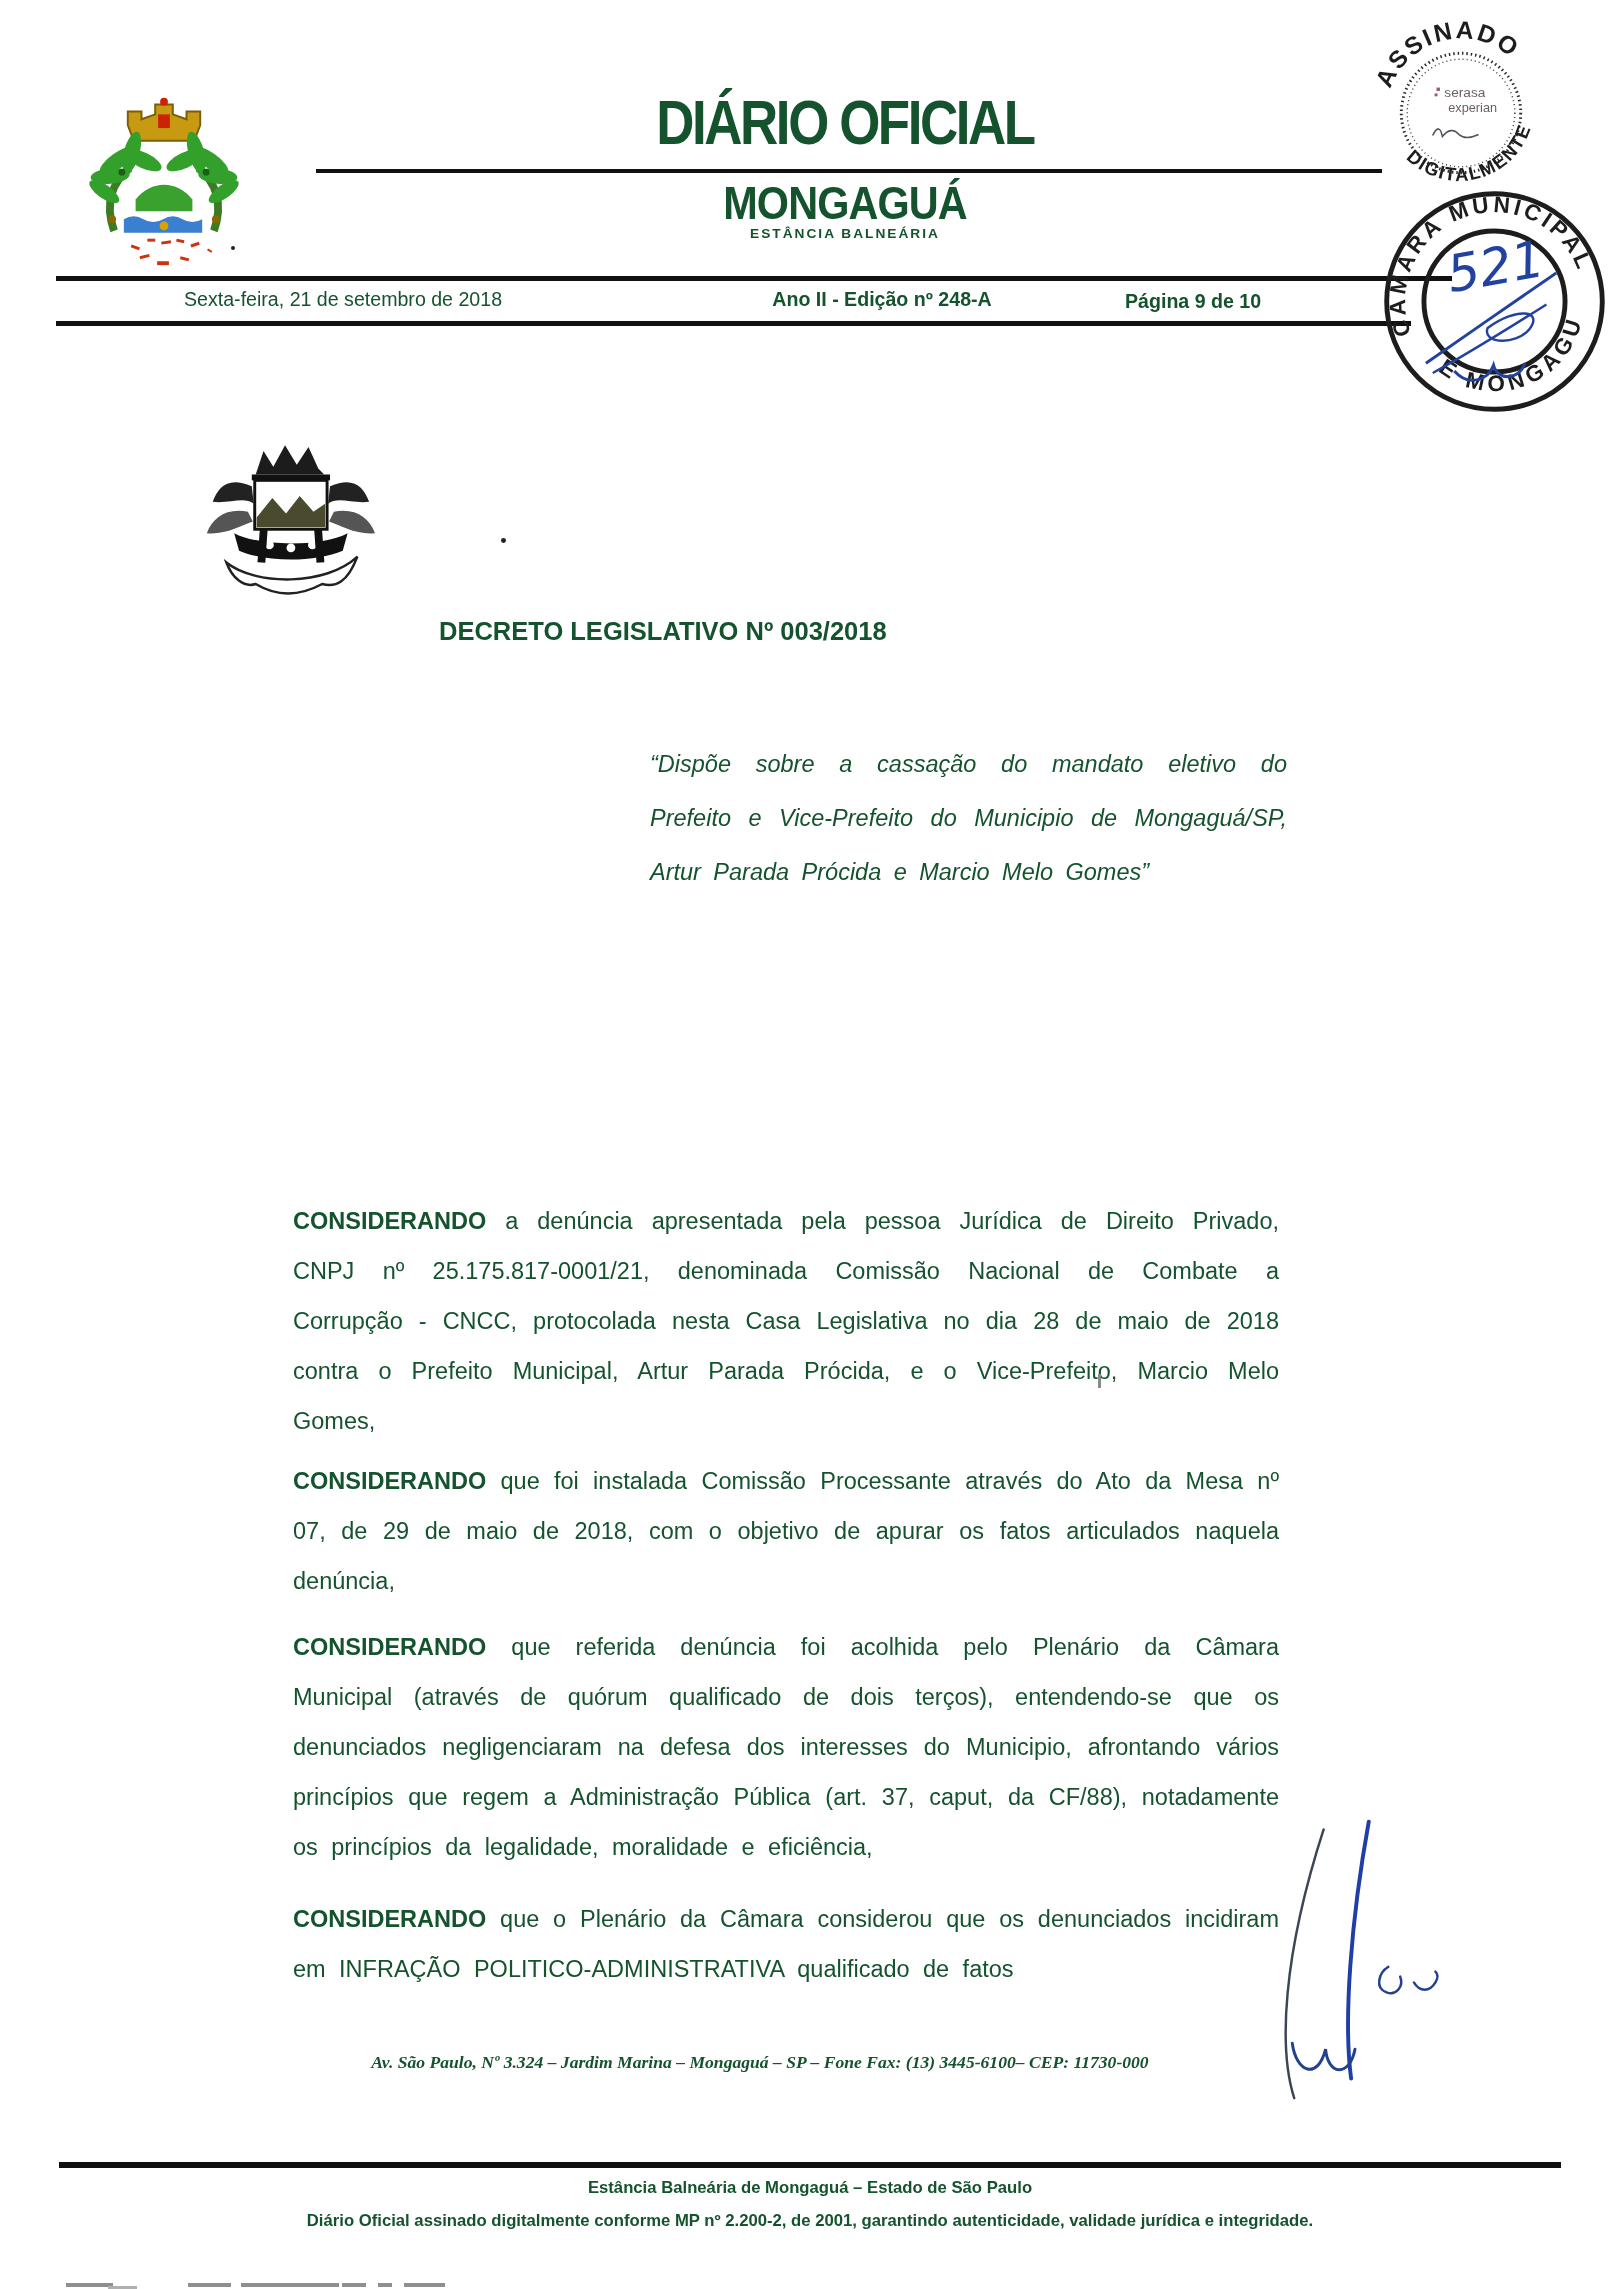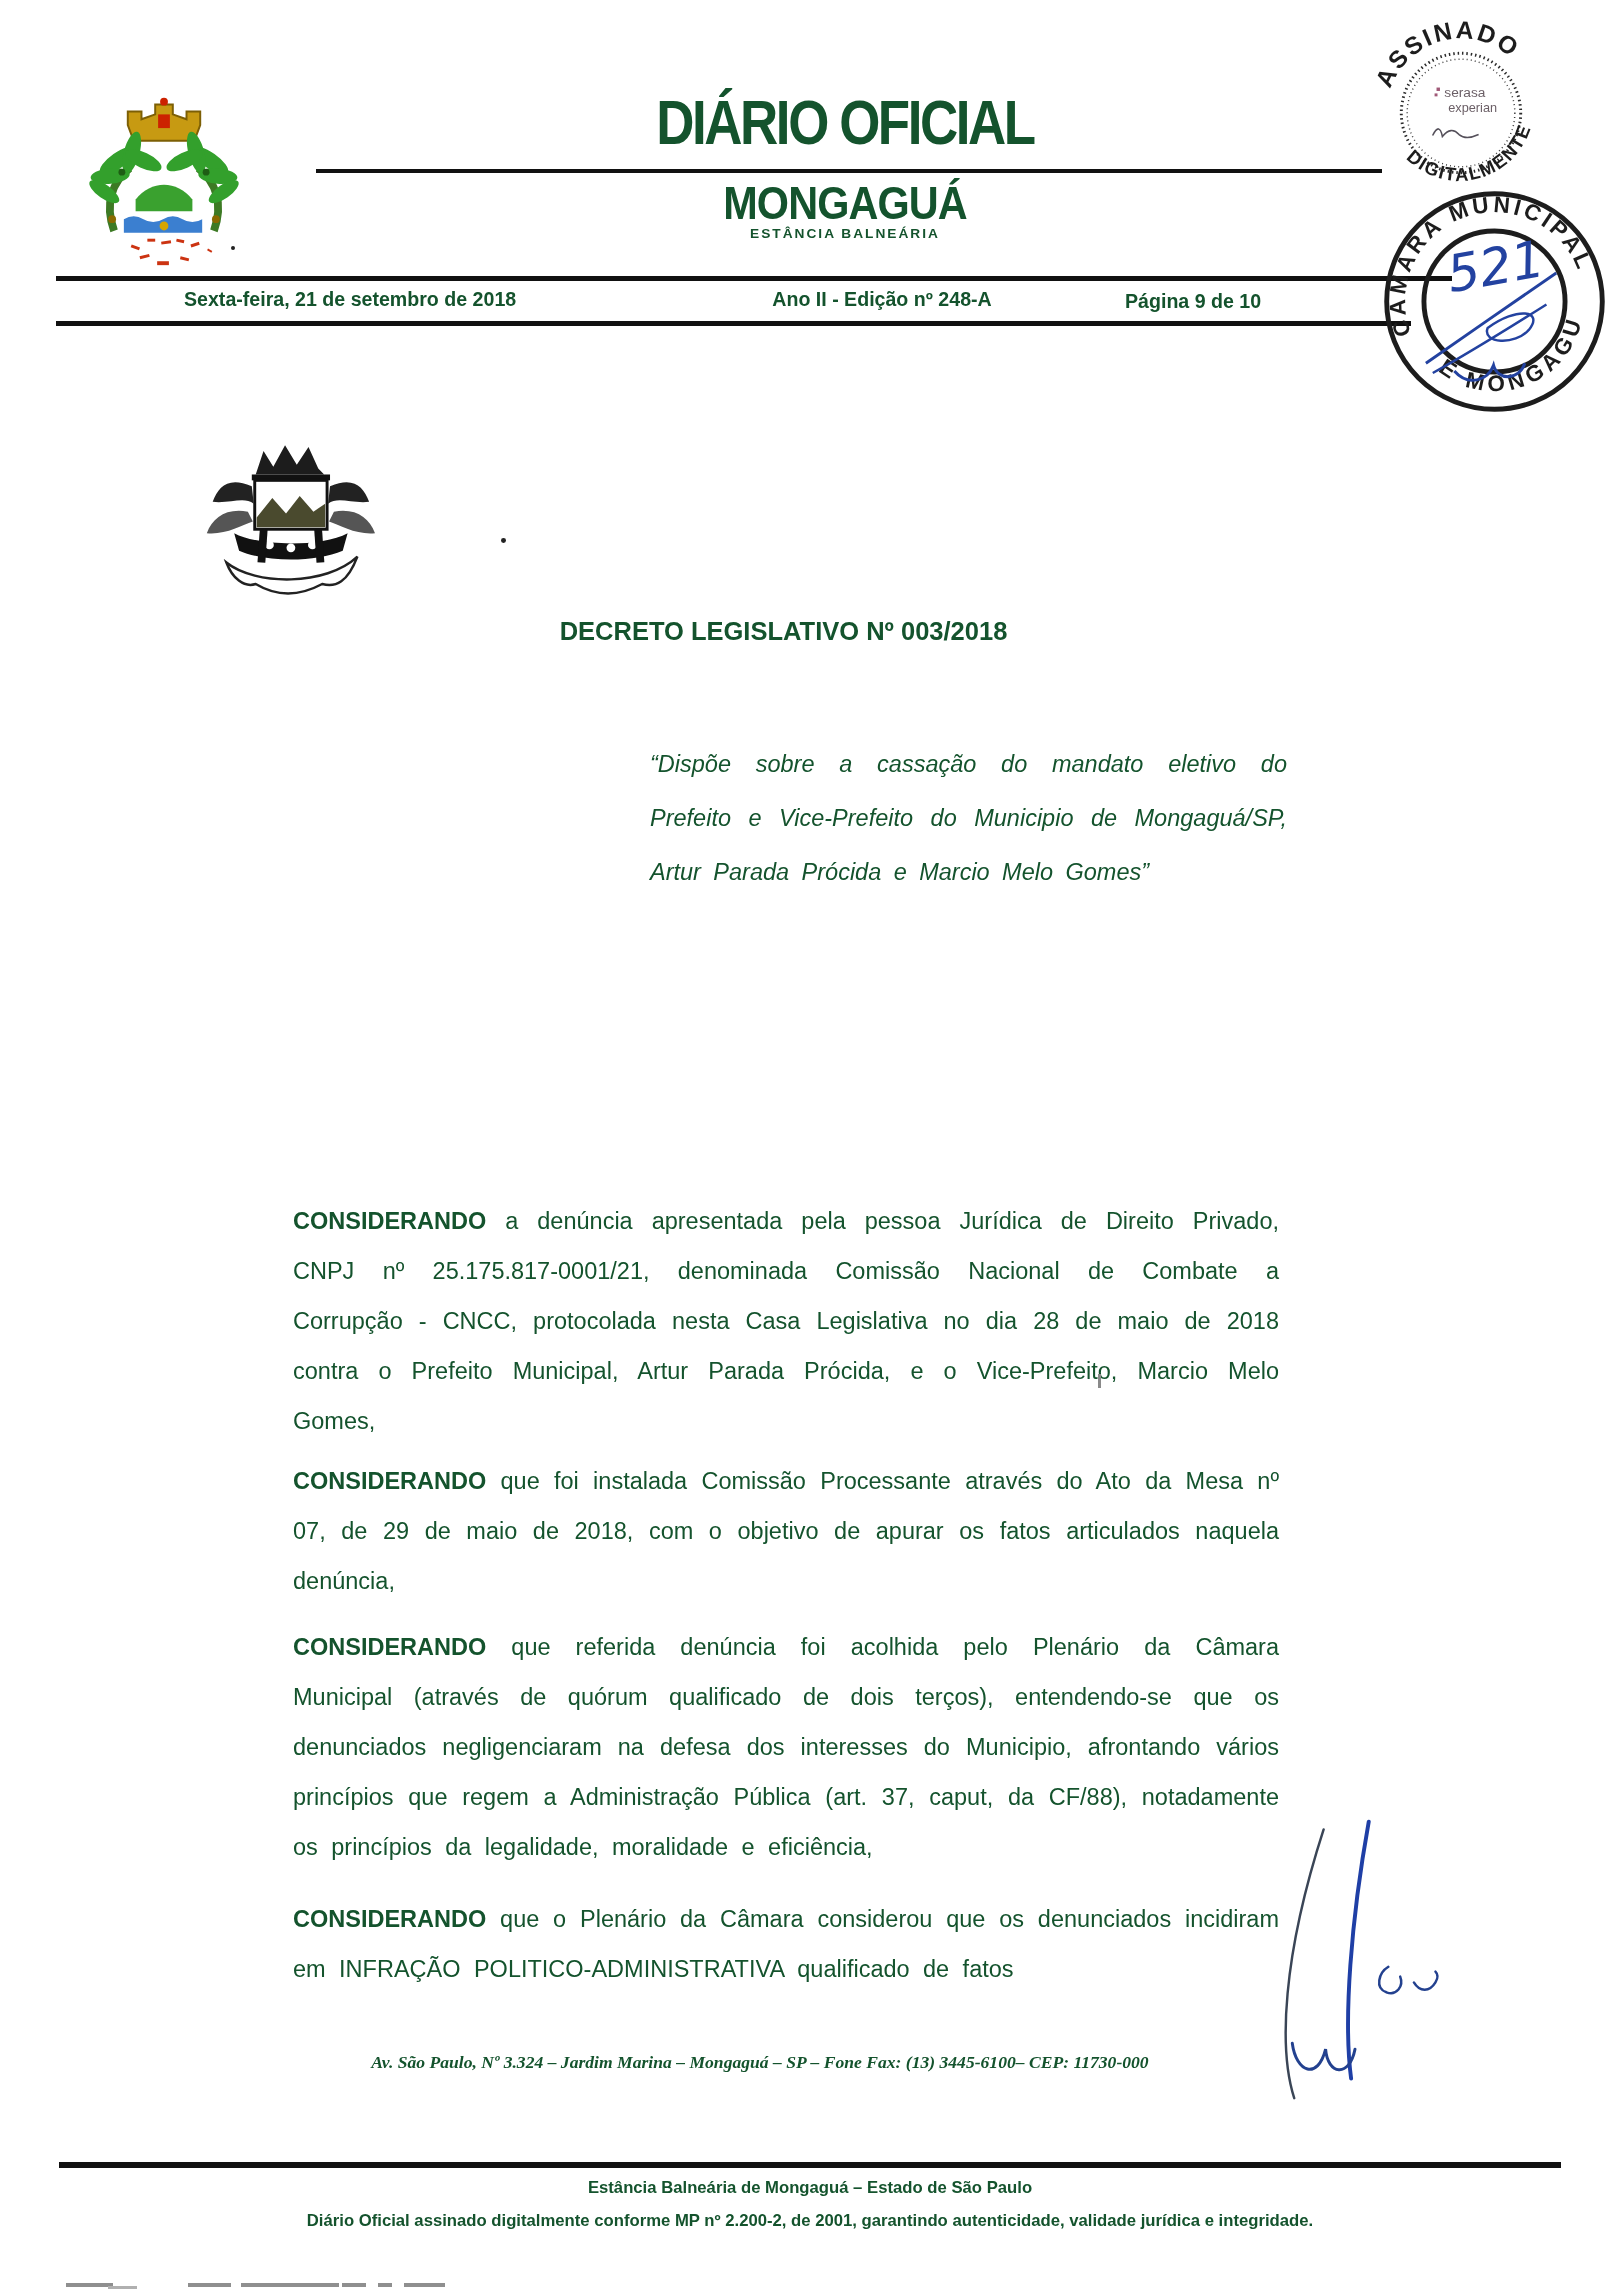--- a/index.html
+++ b/index.html
@@ -15,28 +15,28 @@
     font-weight:bold;font-size:63px;letter-spacing:-2.9px;transform:scaleX(.84);}
   .title-rule{left:316px;top:169px;width:1066px;height:3.9px;background:#111;}
   .masthead-city{left:412px;top:176px;width:866px;text-align:center;
     font-weight:bold;font-size:46px;letter-spacing:-1px;transform:scaleX(.9);}
   .masthead-sub{left:412px;top:226px;width:866px;text-align:center;
     font-weight:bold;font-size:13.7px;letter-spacing:2px;}
   .masthead-legal{left:353px;top:255px;width:980px;text-align:center;
     font-weight:bold;font-size:16.7px;}
   .rule-top{left:56px;top:276px;width:1396px;height:4.9px;background:#111;}
   .rule-bottom{left:56px;top:321px;width:1355px;height:4.9px;background:#111;}
-  .dateline-date{left:184px;top:288px;font-weight:bold;font-size:19.6px;}
+  .dateline-date{left:184px;top:288px;font-weight:normal;font-size:19.6px;}
   .dateline-edition{left:686px;top:288px;width:392px;text-align:center;font-weight:bold;font-size:19.6px;}
   .dateline-page{left:1125px;top:290px;font-weight:bold;font-size:19.6px;}
   .stamp{z-index:6;}
   
   .org-heading{left:421px;top:479px;width:872px;text-align:center;
     font-weight:bold;font-size:27.4px;line-height:42px;}
-  .decree-title{left:421px;top:617px;width:725px;text-align:center;
+  .decree-title{left:439px;top:617px;width:725px;
     font-weight:bold;font-size:25.5px;}
   .epigraph{left:650px;top:737px;width:637px;font-style:italic;font-size:23.5px;
     line-height:54px;text-align:justify;word-spacing:5.9px;}
   .para{position:absolute;left:293px;width:986px;font-size:23.5px;line-height:50px;
     text-align:justify;word-spacing:6.9px;}
   
   .addr1{left:167px;top:2052px;width:1186px;text-align:center;
     font-family:"Liberation Serif",serif;font-style:italic;font-weight:bold;font-size:17.6px;}
   .addr2{left:167px;top:2088px;width:1186px;text-align:center;
     font-family:"Liberation Serif",serif;font-style:italic;font-weight:bold;font-size:17.6px;

